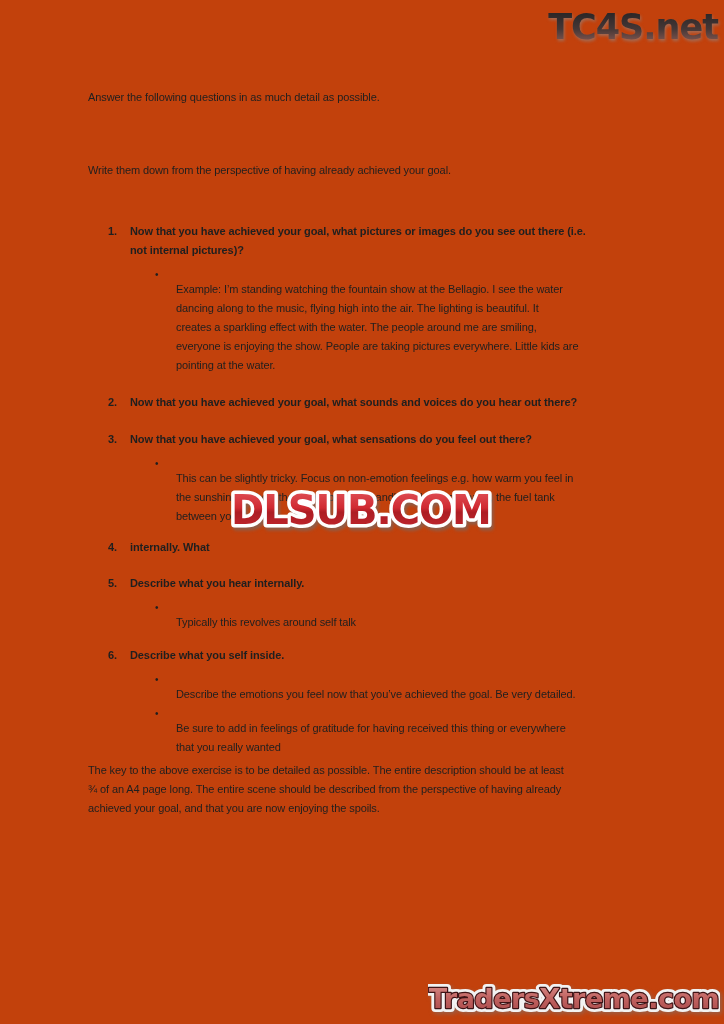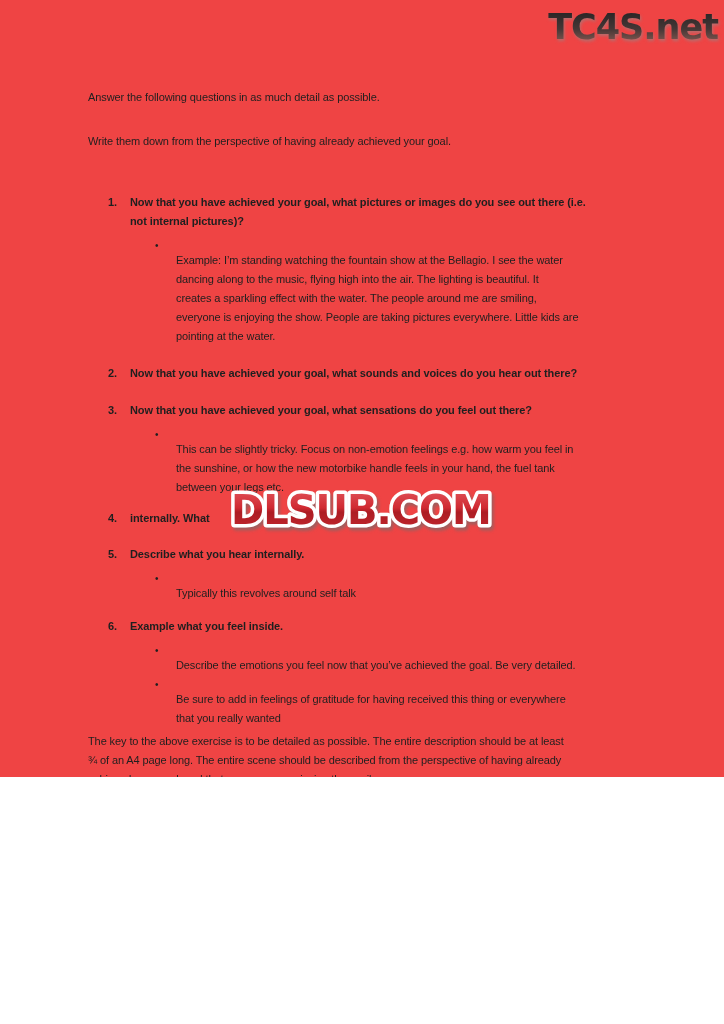--- a/index.html
+++ b/index.html
@@ -1,17 +1,17 @@
 <!DOCTYPE html>
 <html><head>
 <meta charset="utf-8">
 <style>
   html,body{margin:0;padding:0;background:#ffffff;}
   .page{
-    position:relative;width:724px;height:777px;background:#ef4444;overflow:hidden;
+    position:relative;width:724px;height:1024px;background:#c2410c;overflow:hidden;
     font-family:"Liberation Sans","DejaVu Sans",sans-serif;
     font-size:11px;line-height:19px;letter-spacing:-0.1px;color:#1f1f1f;
   }
   .content{position:absolute;left:88px;top:88px;width:600px;}
   .para{margin:0;white-space:pre-line;}
   .oli{display:flex;padding-left:20px;}
   .num{width:22px;flex:none;font-weight:bold;}
   .otext{flex:1;font-weight:bold;white-space:pre-line;}
   .bli{display:flex;padding-left:67px;}
   .dot{width:21px;flex:none;font-size:10px;}
@@ -37,21 +37,21 @@
           <stop offset="1" stop-color="#976158"></stop>
         </linearGradient>
       </defs>
       <text x="198" y="37" text-anchor="end" font-weight="bold" font-size="35" letter-spacing="-1" fill="url(#gTop)">TC4S.net</text>
     </svg>
   </div>
 
   <div class="content">
 
     <p class="para">Answer the following questions in as much detail as possible.</p>
-    <p class="para" style="margin-top:25px">Write them down from the perspective of having already achieved your goal.</p>
+    <p class="para" style="margin-top:54px">Write them down from the perspective of having already achieved your goal.</p>
 
     <div class="oli" style="margin-top:42px">
       <span class="num">1.</span>
       <div class="otext">Now that you have achieved your goal, what pictures or images do you see out there (i.e.
 not internal pictures)?</div>
     </div>
     <div class="bli" style="margin-top:5px">
       <span class="dot">•</span>
       <div class="btext">Example: I’m standing watching the fountain show at the Bellagio. I see the water
 dancing along to the music, flying high into the air. The lighting is beautiful. It
@@ -89,21 +89,21 @@
       <span class="num">5.</span>
       <div class="otext">Describe what you hear internally.</div>
     </div>
     <div class="bli" style="margin-top:5px">
       <span class="dot">•</span>
       <div class="btext">Typically this revolves around self talk</div>
     </div>
 
     <div class="oli" style="margin-top:14px">
       <span class="num">6.</span>
-      <div class="otext">Example what you feel inside.</div>
+      <div class="otext">Describe what you self inside.</div>
     </div>
     <div class="bli" style="margin-top:5px">
       <span class="dot">•</span>
       <div class="btext">Describe the emotions you feel now that you’ve achieved the goal. Be very detailed.</div>
     </div>
     <div class="bli">
       <span class="dot">•</span>
       <div class="btext">Be sure to add in feelings of gratitude for having received this thing or everywhere
 that you really wanted</div>
     </div>

